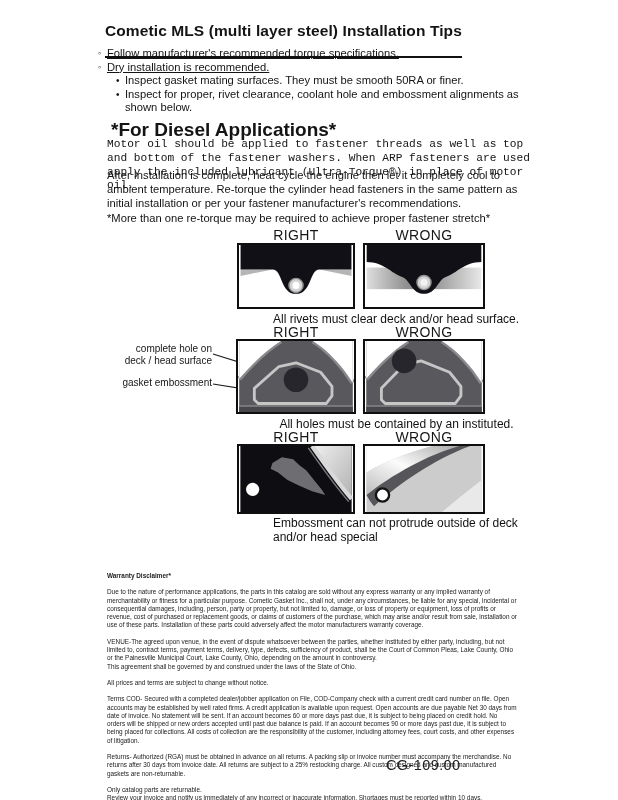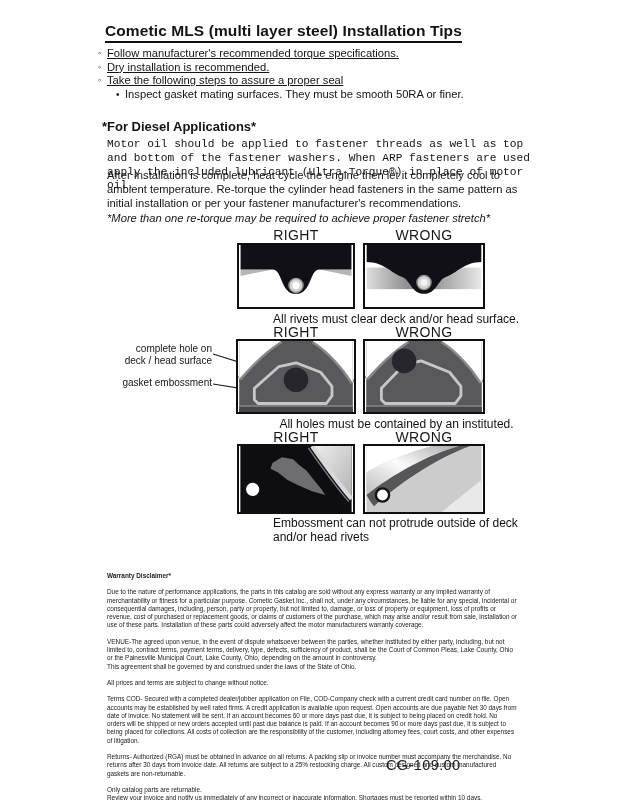--- a/index.html
+++ b/index.html
@@ -4,52 +4,52 @@
 <style>
   html,body{margin:0;padding:0;background:#ffffff;}
   .page{
     position:relative;width:618px;height:800px;background:#ffffff;
     font-family:"Liberation Sans","DejaVu Sans",sans-serif;color:#141414;
     overflow:hidden;
   }
   .abs{position:absolute;}
   .title{
     left:105px;top:22px;font-size:15.5px;font-weight:bold;
-    border-bottom:2px solid #111;padding-bottom:1px;letter-spacing:.1px;
+    border-bottom:2px solid #111;padding-bottom:16px;letter-spacing:.1px;
   }
   .tips{left:98px;top:47px;width:440px;font-size:11.2px;line-height:13.6px;}
   .tip{position:relative;padding-left:9px;text-decoration:underline;}
   .tip::before{content:"\25E6";position:absolute;left:0;top:0;font-size:9px;}
   .subtip{position:relative;margin-left:18px;padding-left:9px;}
   .subtip::before{content:"\2022";position:absolute;left:0;top:0;font-size:10px;}
-  .diesel-h{left:102px;top:119px;font-size:13px;font-weight:bold;}
+  .diesel-h{left:111px;top:119px;font-size:19px;font-weight:bold;}
   .para{left:107px;width:432px;font-size:11.2px;line-height:13.8px;}
-  .p1{top:138px;font-family:Liberation Mono, monospace;} .p2{top:169px;} .p3{top:212px;font-style:italic;}
+  .p1{top:138px;font-family:Liberation Mono, monospace;} .p2{top:169px;} .p3{top:212px;}
   .dlabel{font-size:14px;text-align:center;letter-spacing:.4px;color:#161616;}
   .dbox{box-sizing:border-box;border:2px solid #0f0f0f;display:block;background:#fff;}
   .cap{font-size:12px;color:#111;line-height:14px;margin-left:36px;}
   .callout{font-size:10px;line-height:11.5px;text-align:right;color:#161616;}
   .warranty{left:107px;top:572px;width:410px;font-size:6.4px;line-height:8.3px;color:#1b1b1b;}
   .warranty .wh{font-weight:bold;margin-bottom:8px;}
   .warranty .wp{margin-bottom:8px;}
   .warranty .wp0{margin-bottom:0;}
   .pagenum{left:386px;top:757px;font-size:14.5px;letter-spacing:.4px;color:#1d1d1d;}
 </style>
 </head>
 <body>
 
 <div class="page">
 
   <div class="abs title">Cometic MLS (multi layer steel) Installation Tips</div>
 
   <div class="abs tips">
     <div class="tip">Follow manufacturer's recommended torque specifications.</div>
     <div class="tip">Dry installation is recommended.</div>
-    <div class="tip">Take the following steps to assure a proper seal</div>
     <div class="subtip">Inspect gasket mating surfaces.  They must be smooth 50RA or finer.</div>
+    <div class="subtip">Inspect for proper, rivet clearance, coolant hole and embossment alignments as shown below.</div>
   </div>
 
   <div class="abs diesel-h">*For Diesel Applications*</div>
   <div class="abs para p1">Motor oil should be applied to fastener threads as well as top and bottom of the fastener washers. When ARP fasteners are used apply the included lubricant (Ultra-Torque®) in place of motor oil.</div>
   <div class="abs para p2">After Installation is complete, heat cycle the engine then let it completely cool to ambient temperature. Re-torque the cylinder head fasteners in the same pattern as initial installation or per your fastener manufacturer's recommendations.</div>
   <div class="abs para p3">*More than one re-torque may be required to achieve proper fastener stretch*</div>
 
   <div class="abs dlabel" style="left:237px;top:227px;width:118px;">RIGHT</div>
   <div class="abs dlabel" style="left:363px;top:227px;width:122px;">WRONG</div>
 
@@ -149,21 +149,21 @@
     <rect x="0" y="0" width="122" height="70" fill="#cccccc"></rect>
     <path d="M122,36 C108,47 93,59 80,70 H122 Z" fill="#e9e9e9"></path>
     <path d="M0,0 H70 C45,7 20,16 0,28 Z" fill="#ffffff"></path>
     <path d="M0,28 C20,16 45,7 70,0 L98,0 C64,10 28,30 0,52 Z" fill="url(#g3)"></path>
     <path d="M0,52 C28,30 64,10 98,0 L110,0 C72,14 34,40 8,64 C5,60 2,56 0,52 Z" fill="#56565a"></path>
     <circle cx="17" cy="52" r="7" fill="#ffffff" stroke="#141414" stroke-width="2.5"></circle>
   </svg>
 
   <div class="abs cap" style="left:237px;top:516px;width:260px;">
     <div>Embossment can not protrude outside of deck</div>
-    <div>and/or head rivets</div>
+    <div>and/or head special</div>
   </div>
 
   <div class="abs warranty">
     <div class="wh">Warranty Disclaimer*</div>
     <div class="wp">Due to the nature of performance applications, the parts in this catalog are sold without any express warranty or any implied warranty of merchantability or fitness for a particular purpose.  Cometic Gasket Inc., shall not, under any circumstances, be liable for any special, incidental or consequential damages, including, person, party or property, but not limited to, damage, or loss of property or equipment, loss of profits or revenue, cost of purchased or replacement goods, or claims of customers of the purchase, which may arise and/or result from sale, installation or use of these parts.  Installation of these parts could adversely affect the motor manufacturers warranty coverage.</div>
     <div class="wp0">VENUE-The agreed upon venue, in the event of dispute whatsoever between the parties, whether instituted by either party, including, but not limited to, contract terms, payment terms, delivery, type, defects, sufficiency of product, shall be the Court of Common Pleas, Lake County, Ohio or the Painesville Municipal Court, Lake County, Ohio, depending on the amount in controversy.</div>
     <div class="wp">This agreement shall be governed by and construed under the laws of the State of Ohio.</div>
     <div class="wp">All prices and terms are subject to change without notice.</div>
     <div class="wp">Terms COD- Secured with a completed dealer/jobber application on File, COD-Company check with a current credit card number on file.  Open accounts may be established by well rated firms.  A credit application is available upon request.  Open accounts are due payable Net 30 days from date of invoice.  No statement will be sent.  If an account becomes 60 or more days past due, it is subject to being placed on credit hold.  No orders will be shipped or new orders accepted until past due balance is paid.  If an account becomes 90 or more days past due, it is subject to being placed for collections.  All costs of collection are the responsibility of the customer, including attorney fees, court costs, and other expenses of litigation.</div>
     <div class="wp">Returns- Authorized (RGA) must be obtained in advance on all returns.  A packing slip or invoice number must accompany the merchandise.  No returns after 30 days from invoice date.  All returns are subject to a 25% restocking charge.  All custom designed and custom manufactured gaskets are non-returnable.</div>

